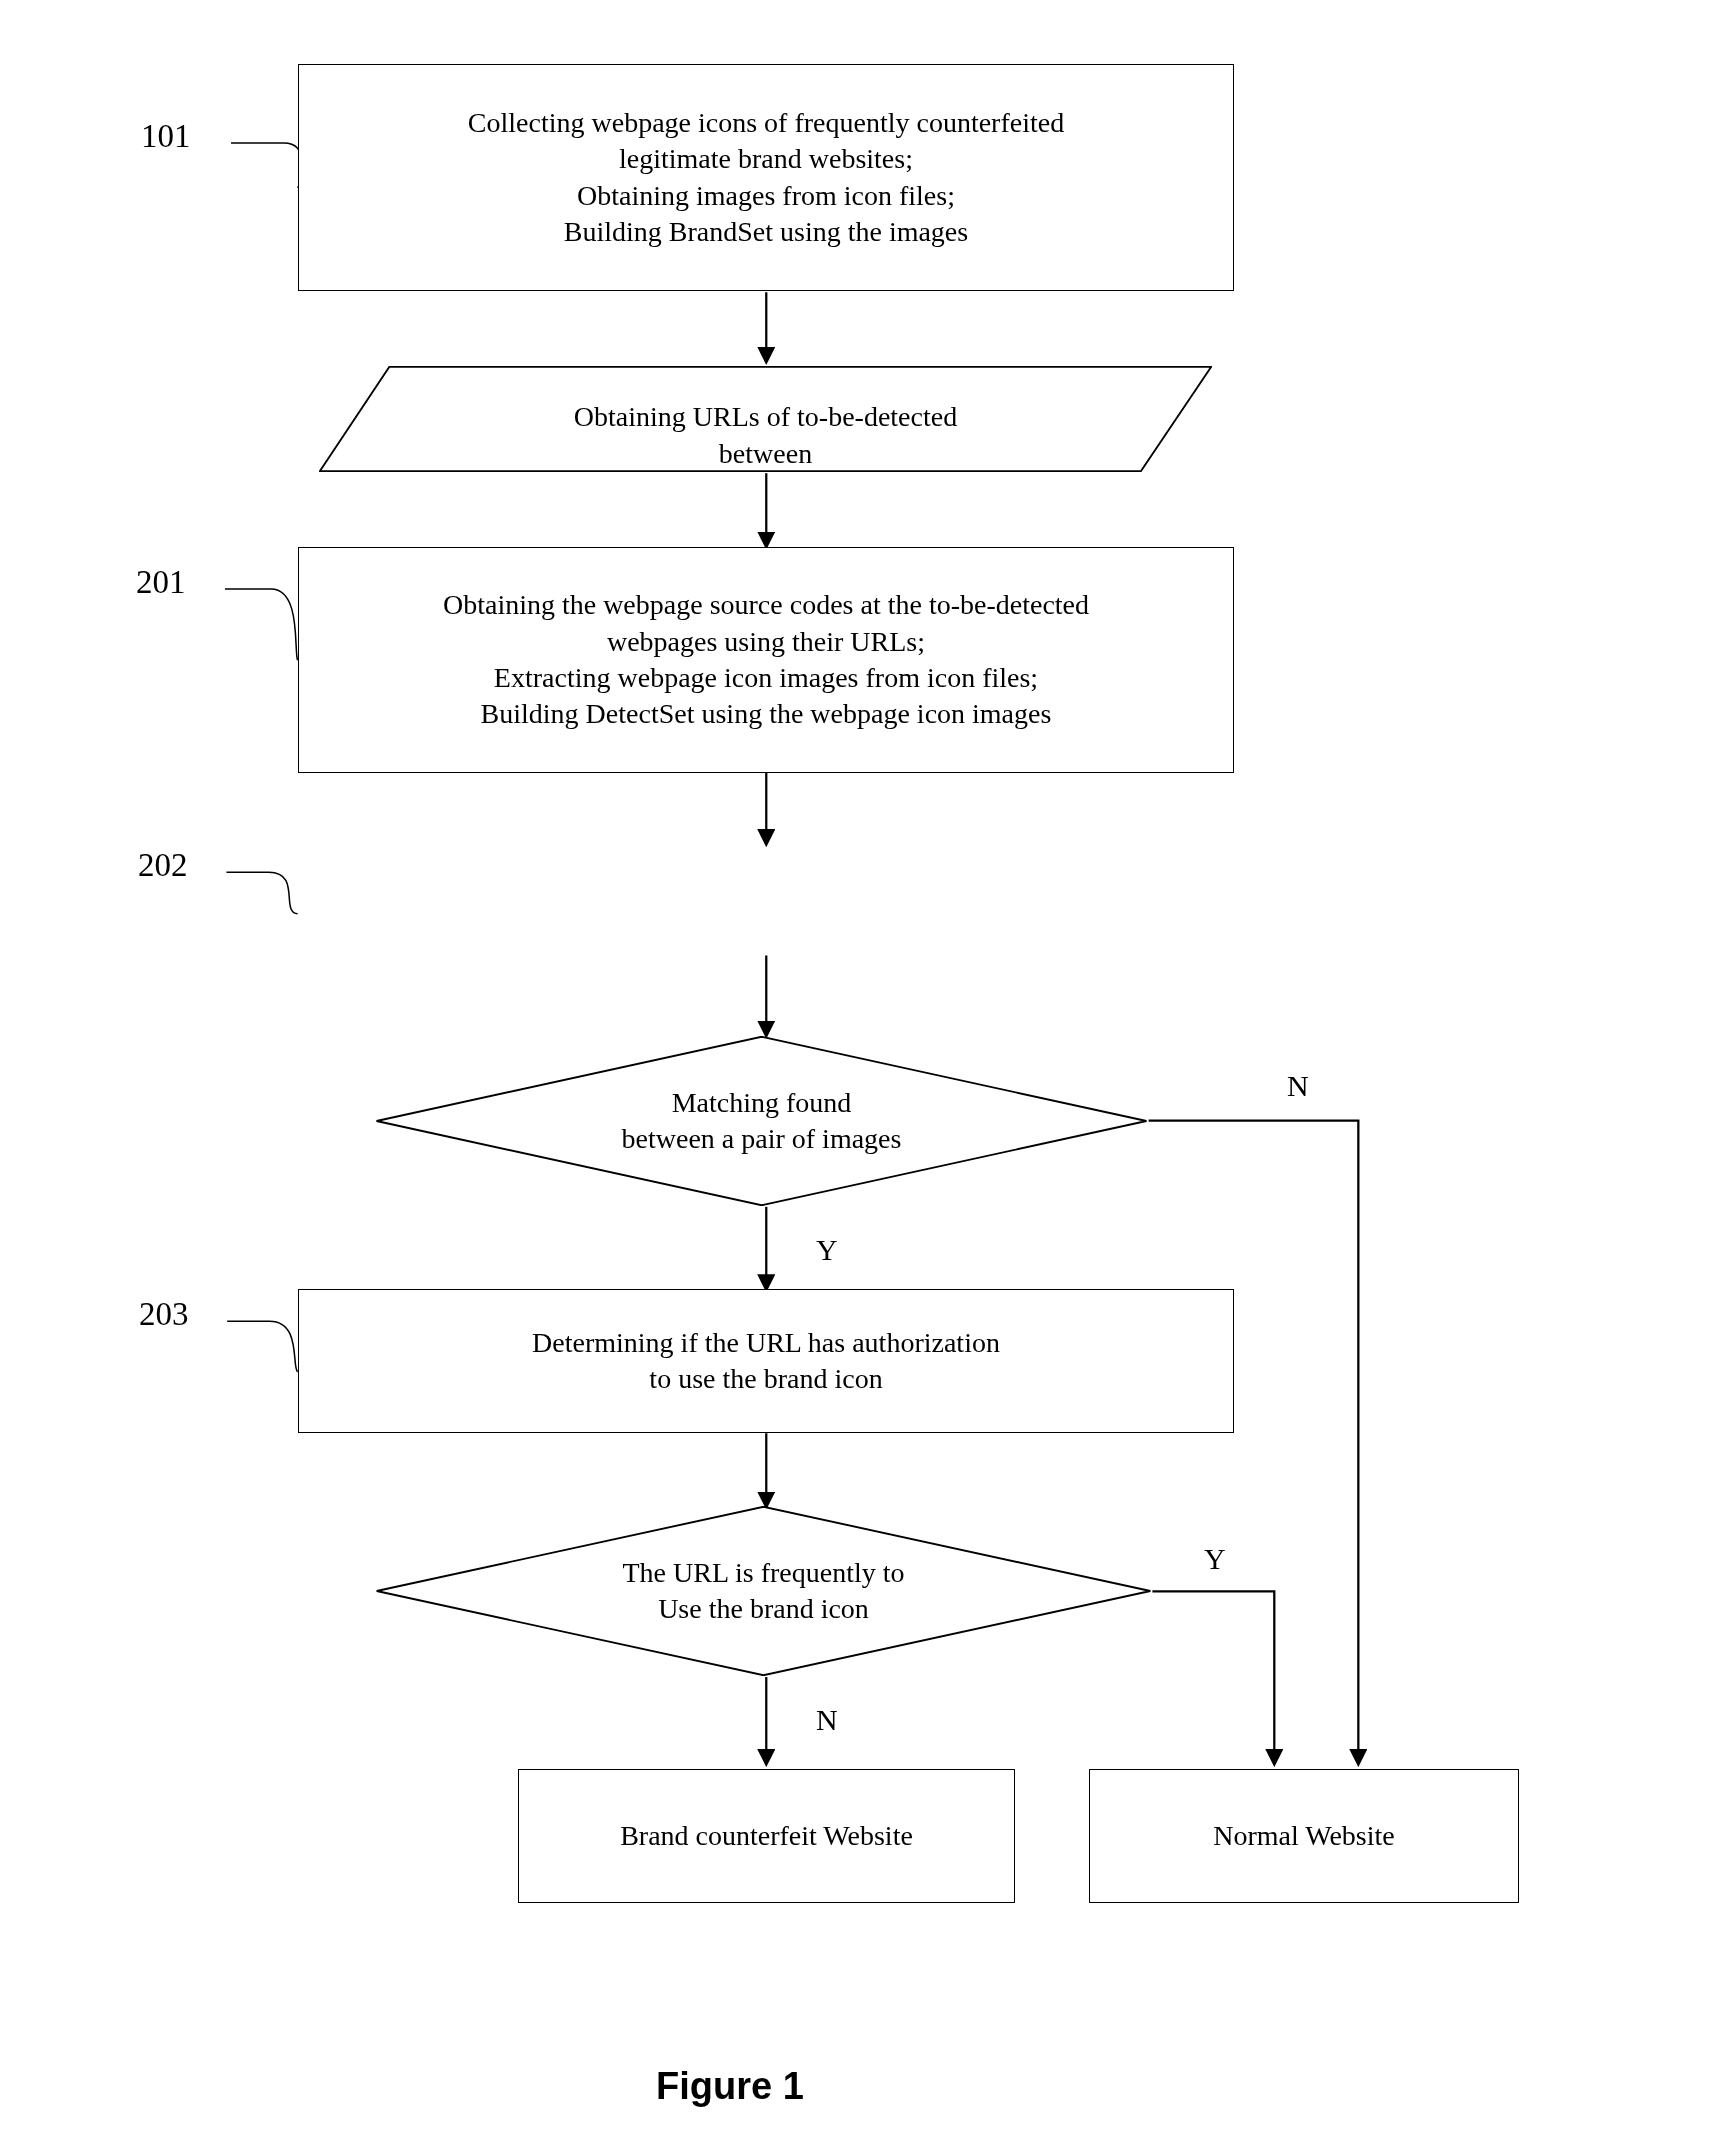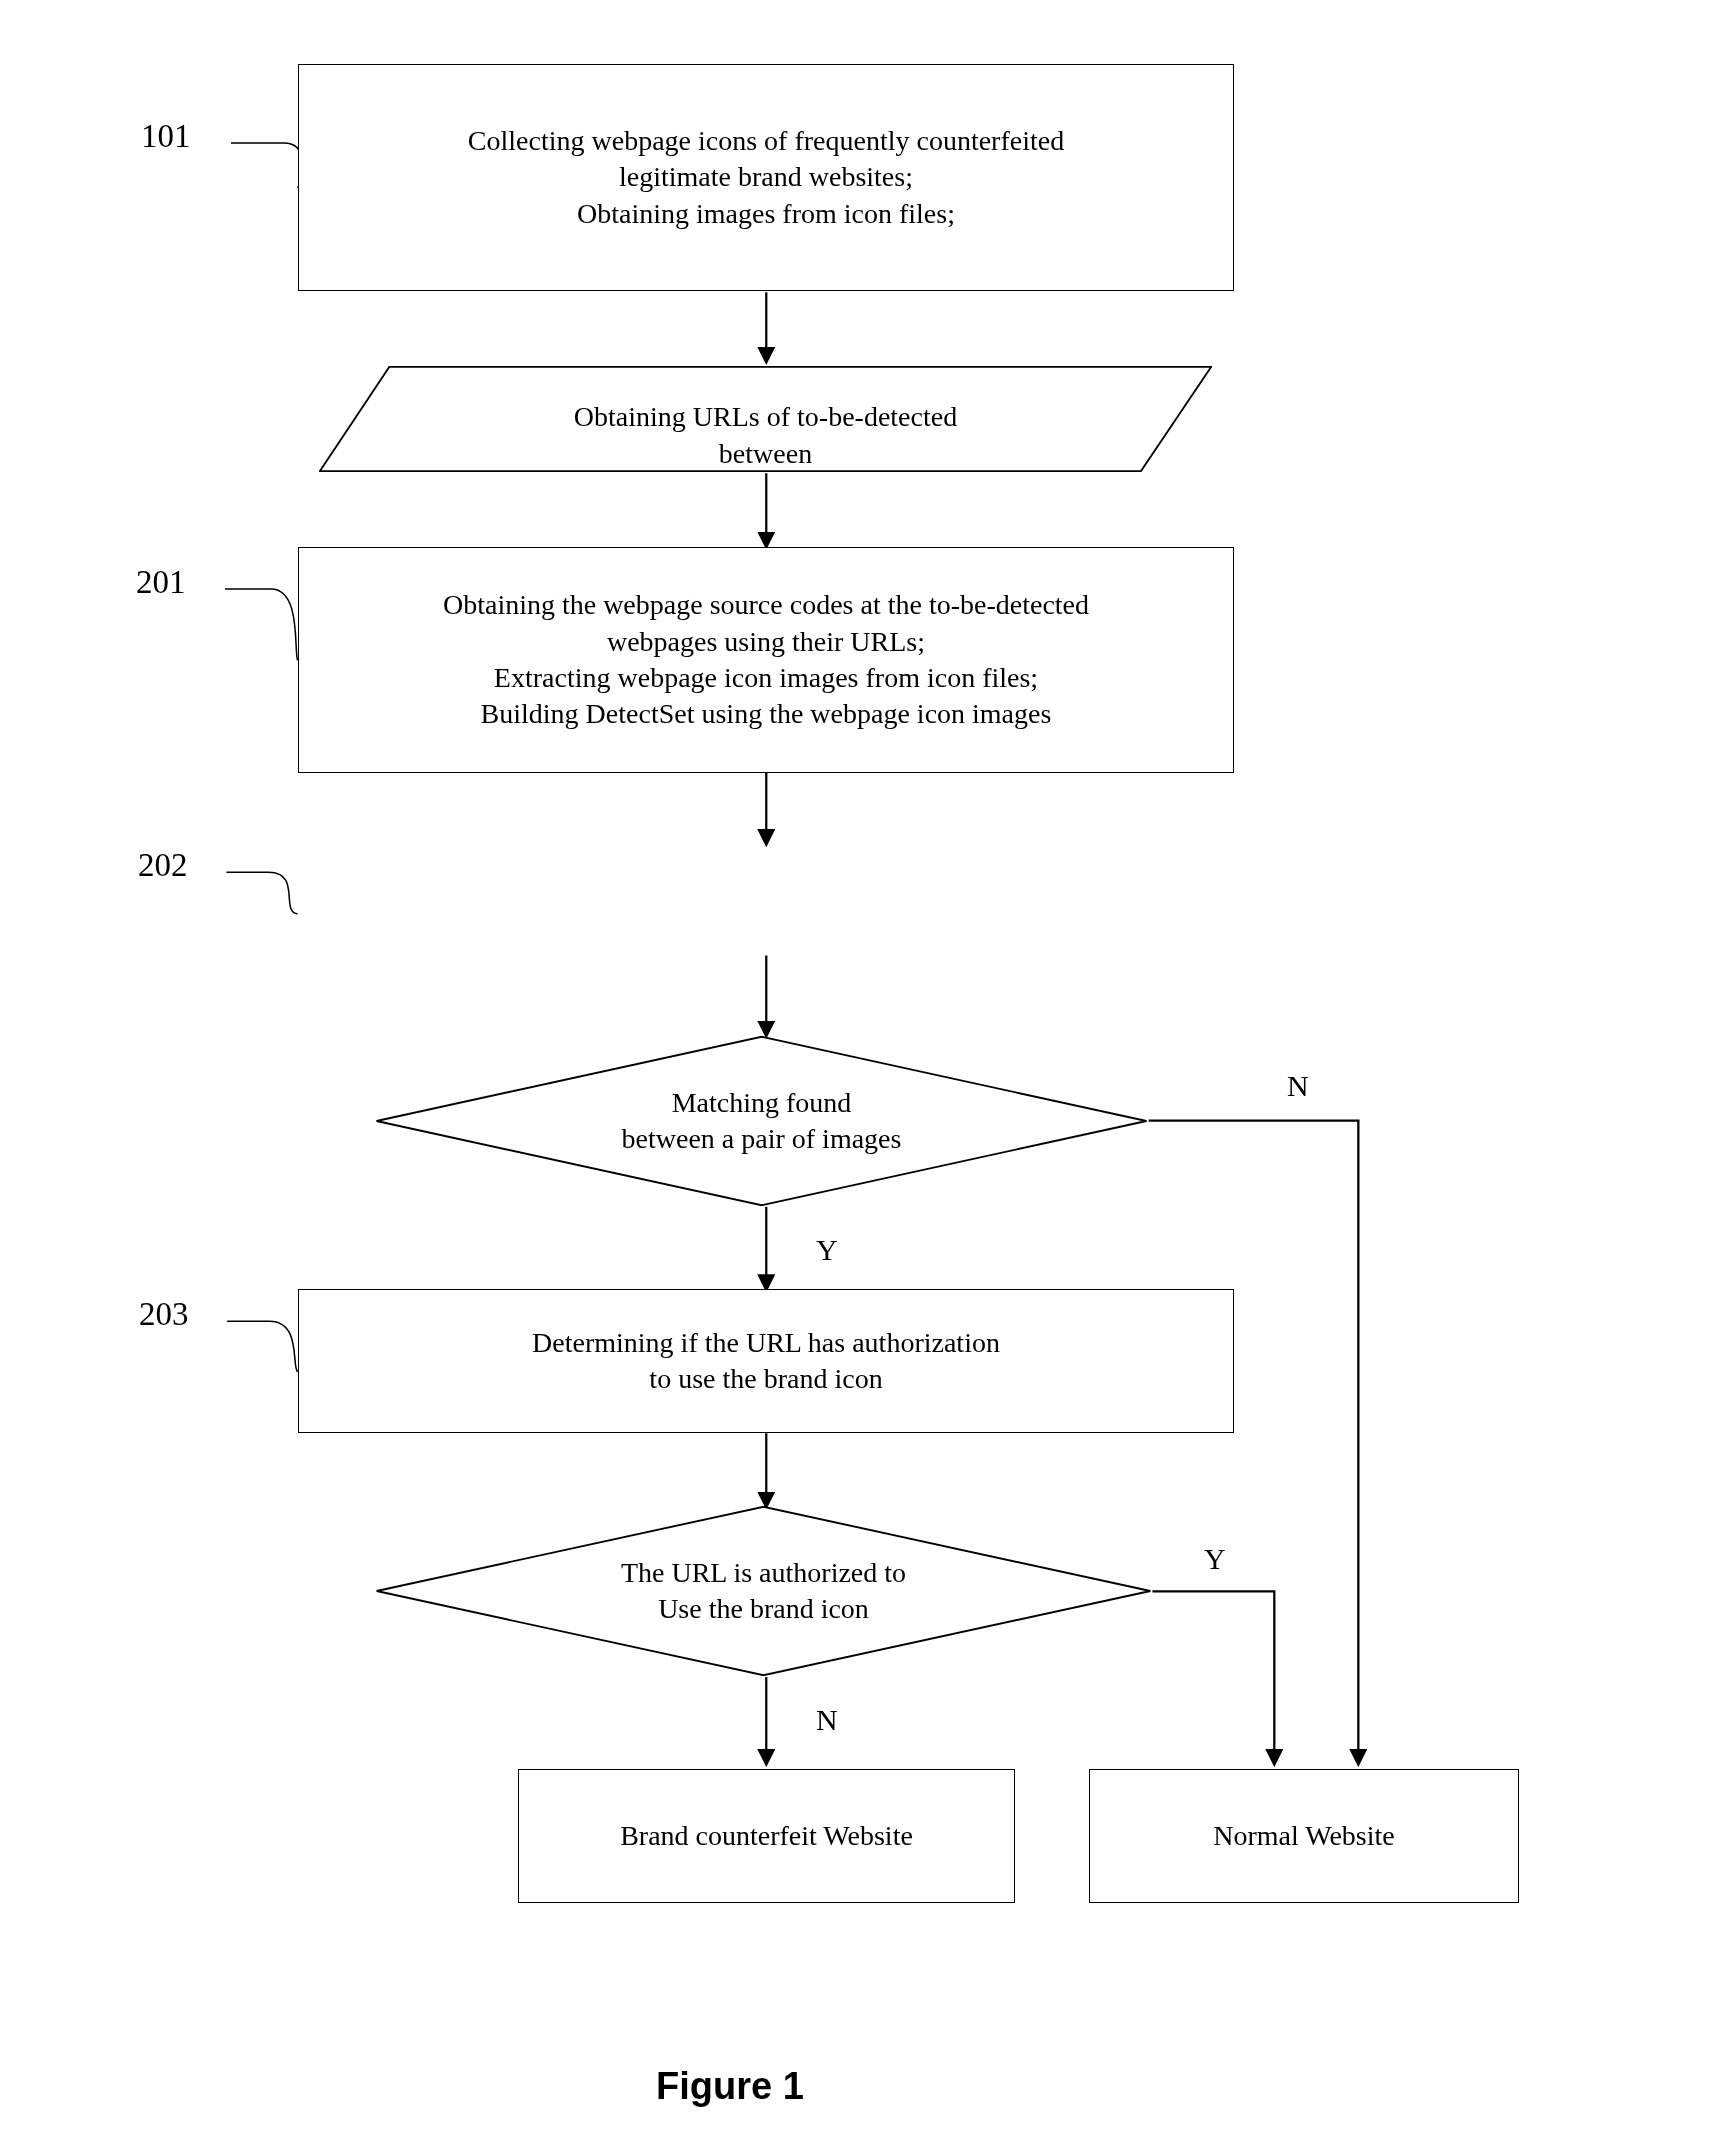--- a/index.html
+++ b/index.html
@@ -152,20 +152,21 @@
     </g>
   </svg>
 
   <div class="refnum" style="left:117px; top:120px;">101</div>
 
   <div class="node proc" style="left:298px; top:64px; width:936px; height:227px;">
     <div class="txt">
       <div>Collecting webpage icons of frequently counterfeited</div>
       <div>legitimate brand websites;</div>
       <div>Obtaining images from icon files;</div>
+      <div>Building BrandSet using the images</div>
     </div>
   </div>
 
   <div class="io-wrap" style="left:319px; top:366px; width:893px; height:106px;">
     <svg class="io-shape" width="893" height="106" viewBox="0 0 1180 140" xmlns="http://www.w3.org/2000/svg">
       <polygon points="93,1 1179,1 1086,139 1,139" fill="#ffffff" stroke="#000000" stroke-width="2.5"></polygon>
     </svg>
     <div class="io-label">
       <div>
         <div>Obtaining URLs of to-be-detected</div>
@@ -211,21 +212,21 @@
       <div>to use the brand icon</div>
     </div>
   </div>
 
   <div class="dec-wrap" style="left:375px; top:1506px; width:777px; height:170px;">
     <svg class="dec-shape" width="777" height="170" viewBox="0 0 1026 225" xmlns="http://www.w3.org/2000/svg">
       <polygon points="513,1 1025,112.5 513,224 1,112.5" fill="#ffffff" stroke="#000000" stroke-width="2.5"></polygon>
     </svg>
     <div class="dec-label">
       <div>
-        <div>The URL is authorized to</div>
+        <div>The URL is frequently to</div>
         <div>Use the brand icon</div>
       </div>
     </div>
   </div>
 
   <div class="branch-label" style="left:1204px; top:1544px;">Y</div>
   <div class="branch-label" style="left:816px; top:1705px;">N</div>
 
   <div class="node proc" style="left:518px; top:1769px; width:497px; height:134px;">
     <div class="txt">

